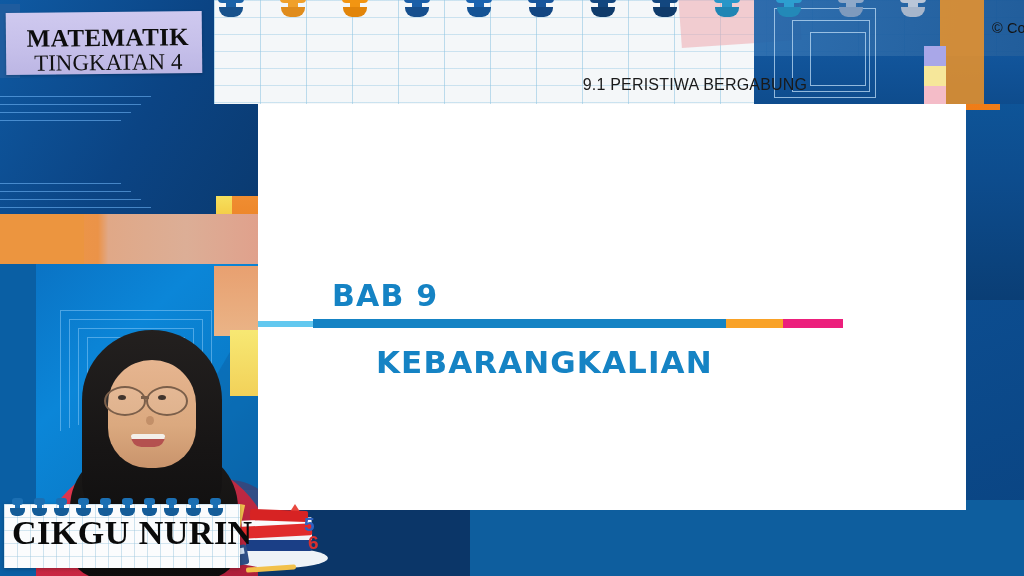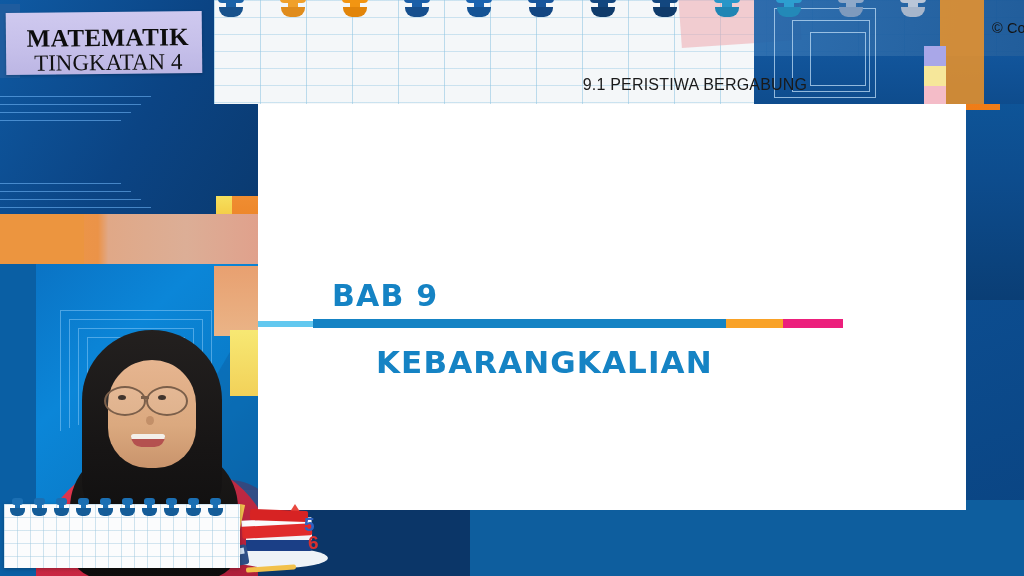--- a/index.html
+++ b/index.html
@@ -451,20 +451,21 @@
     <div class="bk-calc">
         <i></i>
       </div>
     <div class="bk-pencil"></div>
     <div class="bk-n5">5</div>
     <div class="bk-n6">6</div>
   </div>
 
   <div class="nurin">
     <div class="nurin-grid"></div>
+    <div class="nurin-text">CIKGU NURIN</div>
   </div>
   <div class="nrings">
     <div class="nring" style="left:6px;">
         <div class="t"></div>
         <div class="s"></div>
         <div class="f"></div>
       </div>
     <div class="nring" style="left:28px;">
         <div class="t"></div>
         <div class="s"></div>

